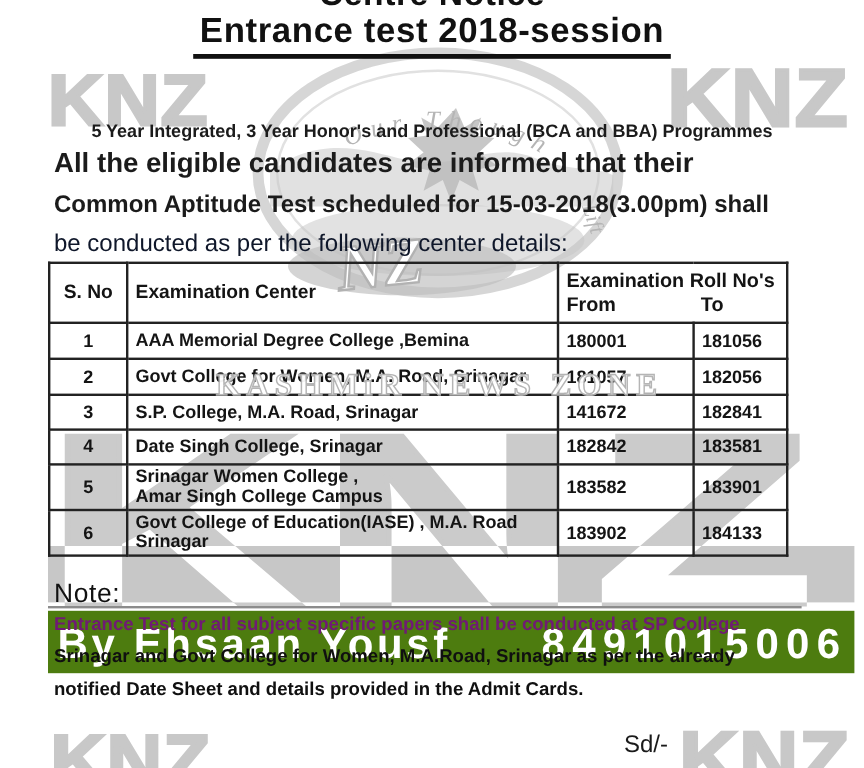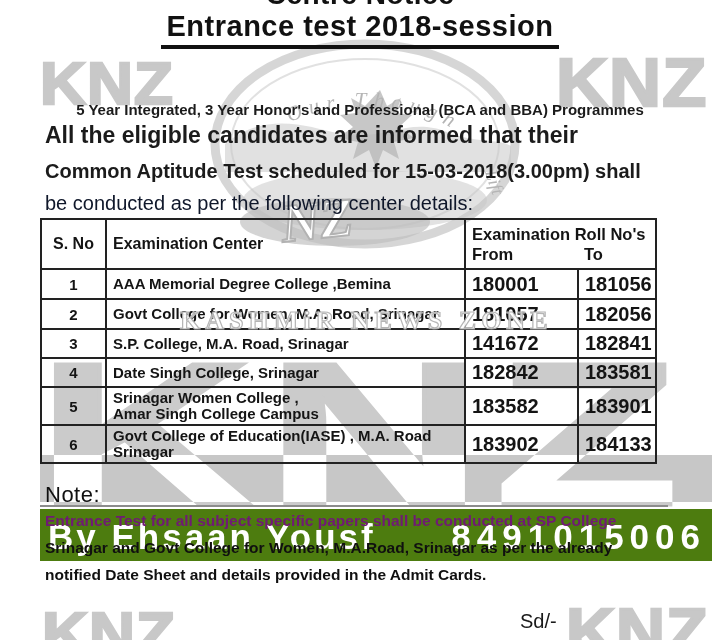--- a/index.html
+++ b/index.html
@@ -45,21 +45,21 @@
   table.centers th,table.centers td{border:2px solid #222;padding:2px 6px;vertical-align:middle;
                 color:#141414;background:transparent;}
   th.c-sno{width:65px;text-align:center;font-size:16px;font-weight:700;margin-left:28px;}
   th.c-center{width:359px;text-align:left;font-size:16px;font-weight:700;padding-left:10px;}
   th.c-roll{width:191px;text-align:left;font-size:16.5px;font-weight:700;padding:3px 4px 3px 6px;}
   .roll-line2{margin-top:1px;}
   .roll-from{display:inline-block;width:112px;}
   tr.hdr{height:50px;}
   td.c-sno{text-align:center;font-size:15px;font-weight:700;}
   td.c-center{font-size:15px;font-weight:700;padding-left:10px;white-space:pre-line;line-height:16px;margin-top:21px;}
-  td.c-from,td.c-to{font-size:20px;font-weight:700;padding-left:8px;}
+  td.c-from,td.c-to{font-size:15px;font-weight:700;padding-left:8px;}
   tr.r-s{height:30px;} tr.r-m{height:29px;} tr.r-d{height:37px;}
 
   
   .note-head{top:482px;left:45px;font-size:22px;font-weight:400;color:#111;z-index:5;letter-spacing:.5px;}
   .note-rule{top:505px;left:40px;width:628px;height:2px;background:#8c8c8c;z-index:4;}
   .band-lower{top:509px;left:40px;width:672px;height:52px;background:#4d7c0f;z-index:2;}
   .byline{position:absolute;left:8px;right:6px;top:8px;display:flex;justify-content:space-between;
           font-size:35px;font-weight:700;color:#ffffff;letter-spacing:3px;white-space:nowrap;}
   .byline .phone{letter-spacing:6px;}
   .note1{top:512px;left:45px;font-size:15.5px;font-weight:700;color:#701a75;z-index:5;}

